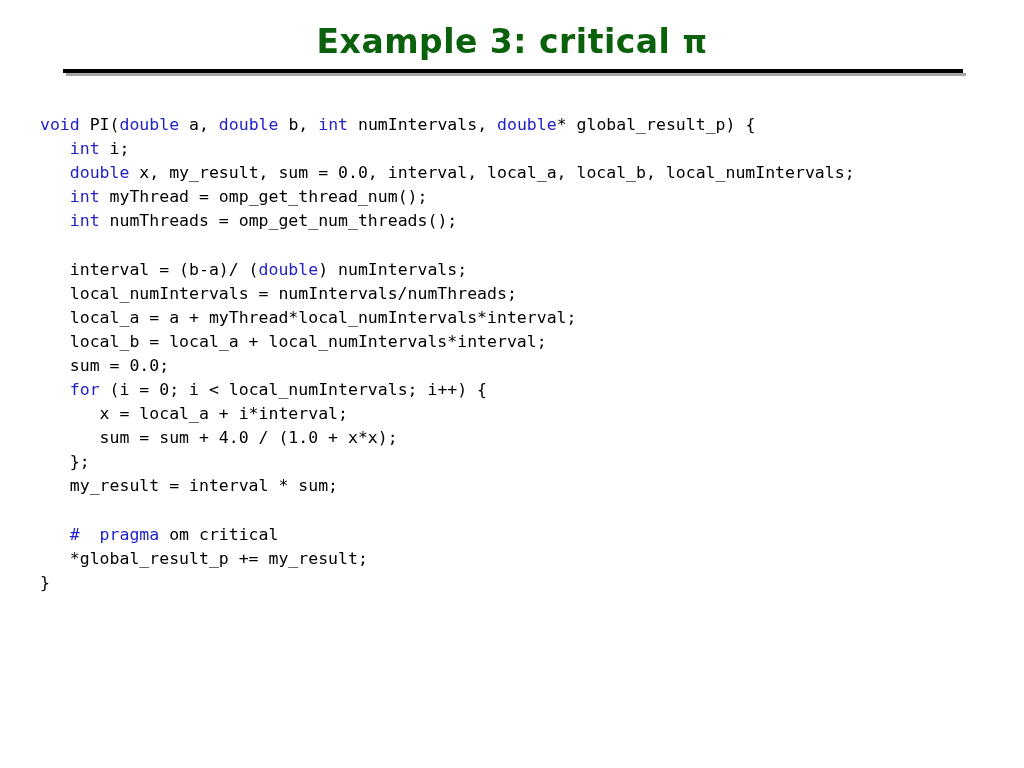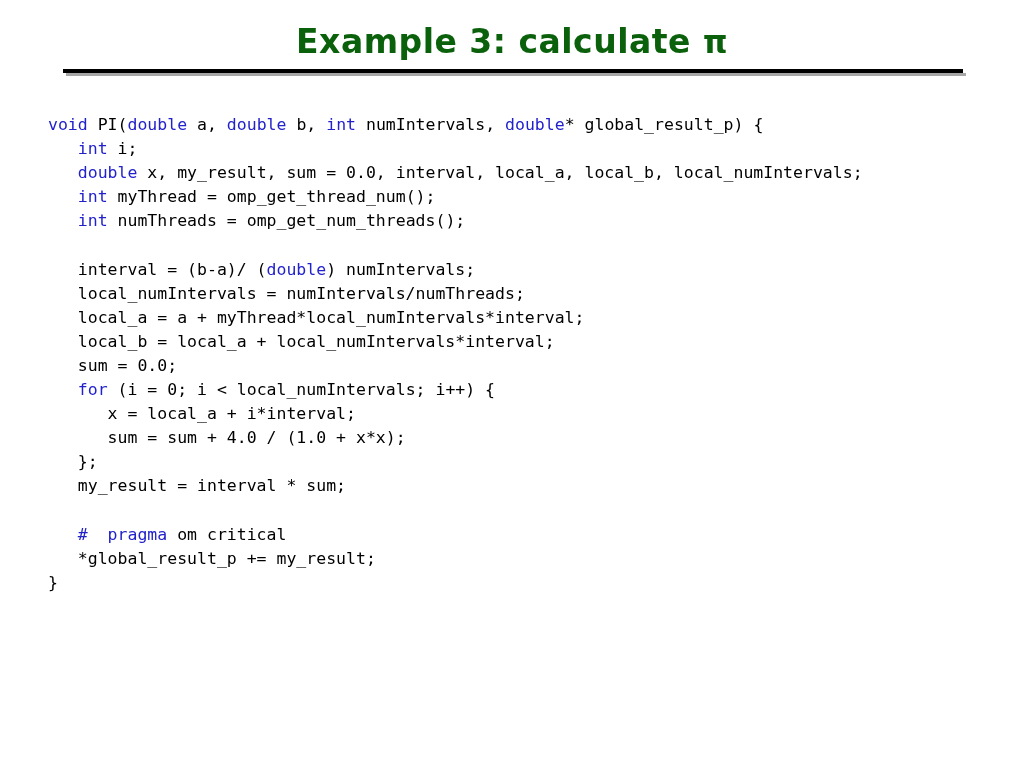--- a/index.html
+++ b/index.html
@@ -49,21 +49,21 @@
     left: 66px;
     top: 73px;
     width: 900px;
     height: 3px;
     background: #a6a6a6;
   }
 
   
   #code-block {
     position: absolute;
-    left: 48px;
+    left: 40px;
     top: 113px;
     width: 960px;
     font-family: "DejaVu Sans Mono", monospace;
     font-size: 16.5px;
     line-height: 24.1px;
     color: #000000;
     white-space: pre;
     letter-spacing: 0px;
   }
   .code-line {
@@ -73,18 +73,18 @@
   .code-line.blank {
     height: 24.1px;
   }
   .kw {
     color: #2222cc;
   }
 </style>
 </head>
 <body style="background: rgb(255, 255, 255);">
 
-<div id="slide-title" style="color: rgb(11, 97, 11);"><span>Example 3: calculate </span><span class="pi-glyph">π</span></div>
+<div id="slide-title" style="color: rgb(11, 97, 11);"><span>Example 3: critical </span><span class="pi-glyph">π</span></div>
 
 <div id="title-rule-shadow" style="background: rgb(166, 166, 166);"></div>
 <div id="title-rule" style="background: rgb(0, 0, 0);"></div>
 
 <div id="code-block"><div class="code-line"><span class="kw" style="color: rgb(34, 34, 204);">void </span><span style="color: rgb(0, 0, 0);">PI(</span><span class="kw" style="color: rgb(34, 34, 204);">double</span><span style="color: rgb(0, 0, 0);"> a, </span><span class="kw" style="color: rgb(34, 34, 204);">double</span><span style="color: rgb(0, 0, 0);"> b, </span><span class="kw" style="color: rgb(34, 34, 204);">int</span><span style="color: rgb(0, 0, 0);"> numIntervals, </span><span class="kw" style="color: rgb(34, 34, 204);">double</span><span style="color: rgb(0, 0, 0);">* global_result_p) {</span></div><div class="code-line"><span style="color: rgb(0, 0, 0);">   </span><span class="kw" style="color: rgb(34, 34, 204);">int</span><span style="color: rgb(0, 0, 0);"> i;</span></div><div class="code-line"><span style="color: rgb(0, 0, 0);">   </span><span class="kw" style="color: rgb(34, 34, 204);">double</span><span style="color: rgb(0, 0, 0);"> x, my_result, sum = 0.0, interval, local_a, local_b, local_numIntervals;</span></div><div class="code-line"><span style="color: rgb(0, 0, 0);">   </span><span class="kw" style="color: rgb(34, 34, 204);">int</span><span style="color: rgb(0, 0, 0);"> myThread = omp_get_thread_num();</span></div><div class="code-line"><span style="color: rgb(0, 0, 0);">   </span><span class="kw" style="color: rgb(34, 34, 204);">int</span><span style="color: rgb(0, 0, 0);"> numThreads = omp_get_num_threads();</span></div><div class="code-line blank">&nbsp;</div><div class="code-line"><span style="color: rgb(0, 0, 0);">   interval = (b-a)/ (</span><span class="kw" style="color: rgb(34, 34, 204);">double</span><span style="color: rgb(0, 0, 0);">) numIntervals;</span></div><div class="code-line"><span style="color: rgb(0, 0, 0);">   local_numIntervals = numIntervals/numThreads;</span></div><div class="code-line"><span style="color: rgb(0, 0, 0);">   local_a = a + myThread*local_numIntervals*interval;</span></div><div class="code-line"><span style="color: rgb(0, 0, 0);">   local_b = local_a + local_numIntervals*interval;</span></div><div class="code-line"><span style="color: rgb(0, 0, 0);">   sum = 0.0;</span></div><div class="code-line"><span style="color: rgb(0, 0, 0);">   </span><span class="kw" style="color: rgb(34, 34, 204);">for</span><span style="color: rgb(0, 0, 0);"> (i = 0; i &lt; local_numIntervals; i++) {</span></div><div class="code-line"><span style="color: rgb(0, 0, 0);">      x = local_a + i*interval;</span></div><div class="code-line"><span style="color: rgb(0, 0, 0);">      sum = sum + 4.0 / (1.0 + x*x);</span></div><div class="code-line"><span style="color: rgb(0, 0, 0);">   };</span></div><div class="code-line"><span style="color: rgb(0, 0, 0);">   my_result = interval * sum;</span></div><div class="code-line blank">&nbsp;</div><div class="code-line"><span style="color: rgb(0, 0, 0);">   </span><span class="kw" style="color: rgb(34, 34, 204);">#  pragma</span><span style="color: rgb(0, 0, 0);"> om critical</span></div><div class="code-line"><span style="color: rgb(0, 0, 0);">   *global_result_p += my_result;</span></div><div class="code-line"><span style="color: rgb(0, 0, 0);">}</span></div></div>
 
 </body></html>

